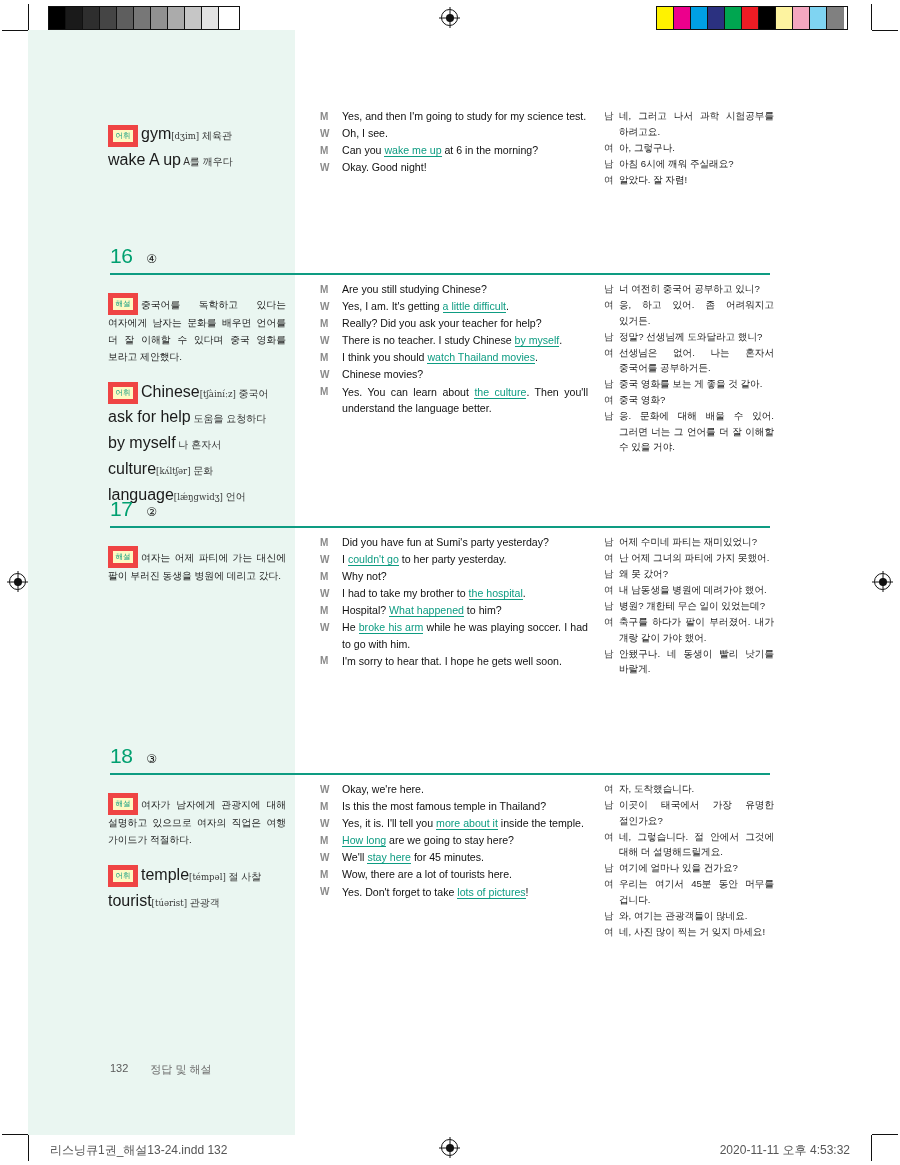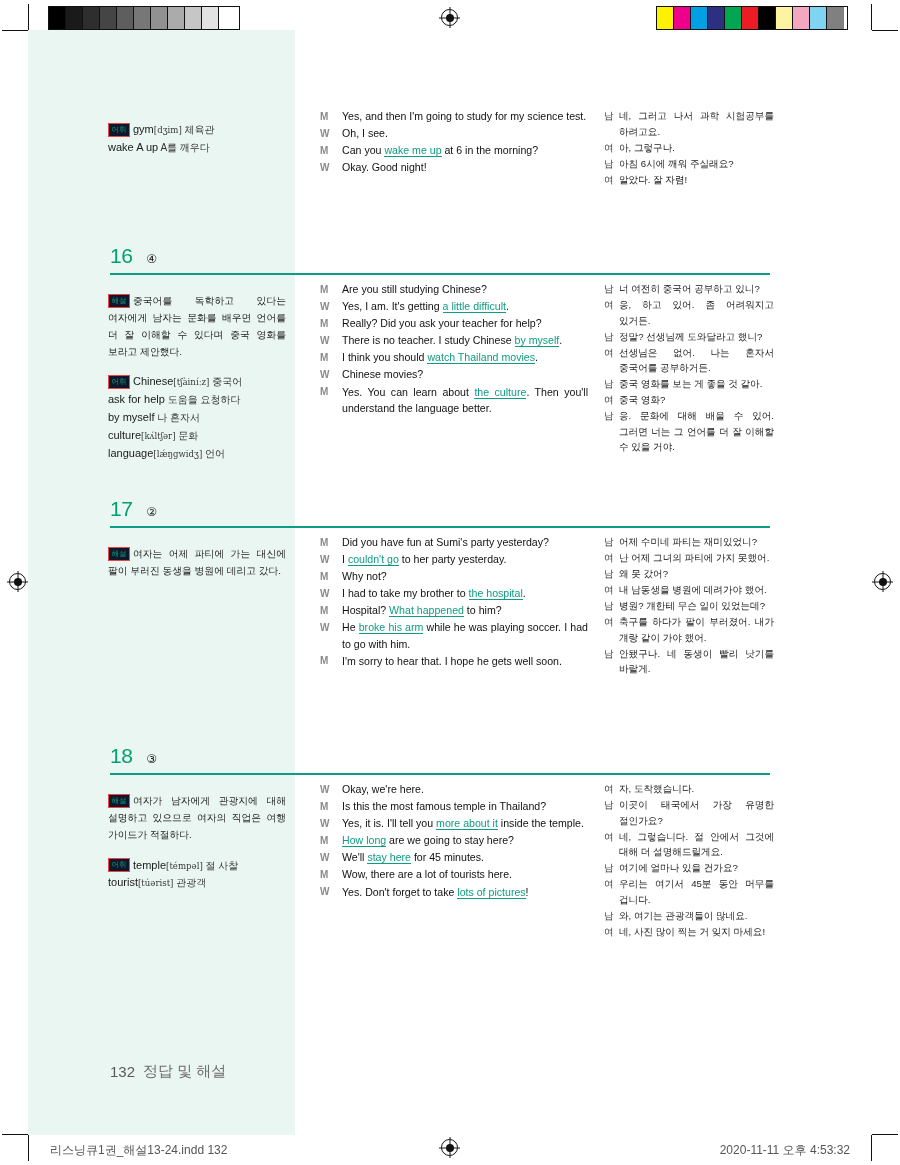--- a/index.html
+++ b/index.html
@@ -140,23 +140,23 @@
   }
 
   
   .left-col {
     position: absolute;
     left: 108px;
     width: 178px;
   }
   .badge {
     display: inline-block;
-    border: 1px solid #ef4444;
+    border: 5px solid #ef4444;
     color: #0e9c82;
-    background: #0f172a;
+    background: #fef9c3;
     font-size: 7.5px;
     line-height: 1;
     padding: 2px 2.5px 2.5px;
     vertical-align: 1.5px;
     margin-right: 3px;
     white-space: nowrap;
   }
   .explain {
     font-size: 9.8px;
     line-height: 1.72;
@@ -164,21 +164,21 @@
     text-align: justify;
     word-break: keep-all;
   }
   .vocab {
     margin-top: 13px;
     font-size: 9.6px;
     line-height: 1.62;
     color: #1a1a1a;
   }
   .vocab .v-row { white-space: nowrap; }
-  .vocab .v-word { font-size: 11px; }
+  .vocab .v-word { font-size: 16px; }
   .vocab .v-ipa {
     font-family: "DejaVu Serif", "Liberation Serif", serif;
     font-size: 8.6px;
     color: #3a3a3a;
   }
   .vocab .v-mean {
     font-size: 10px;
     color: #333;
   }
 
@@ -233,24 +233,24 @@
     text-align: justify;
     word-break: keep-all;
   }
 
   
   #page-footer {
     position: absolute;
     left: 110px;
     top: 1062px;
     display: flex;
-    align-items: center;
-    gap: 8px;
+    align-items: flex-start;
+    gap: 22px;
     color: #6d6d6d;
-    font-size: 15px;
+    font-size: 11px;
   }
   #page-footer .pg-num { color: #5a5a5a; }
 
   .slug {
     position: absolute;
     top: 1142px;
     font-size: 12px;
     color: #555;
     white-space: nowrap;
   }

